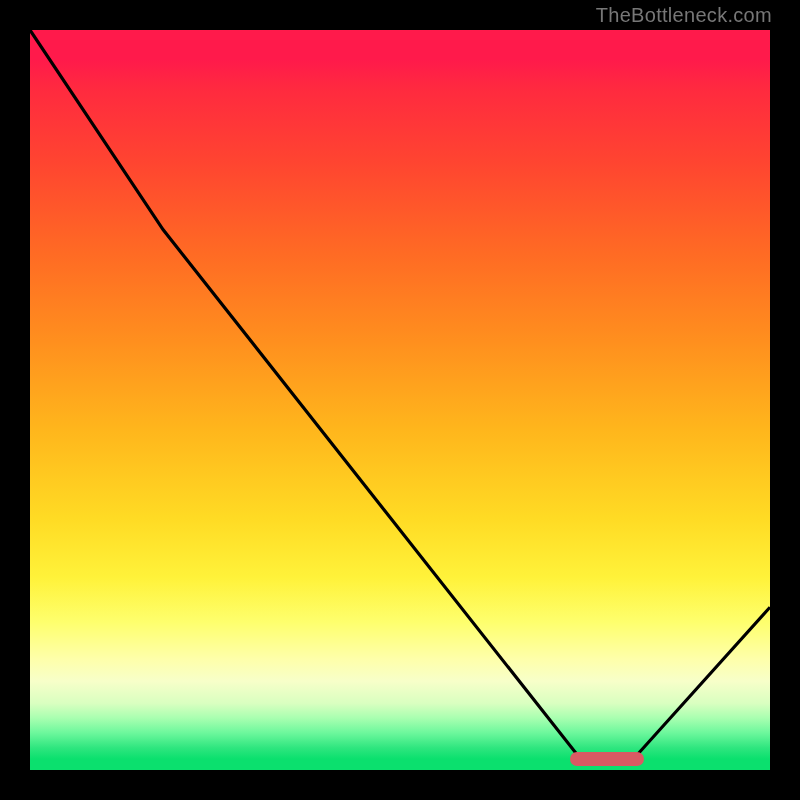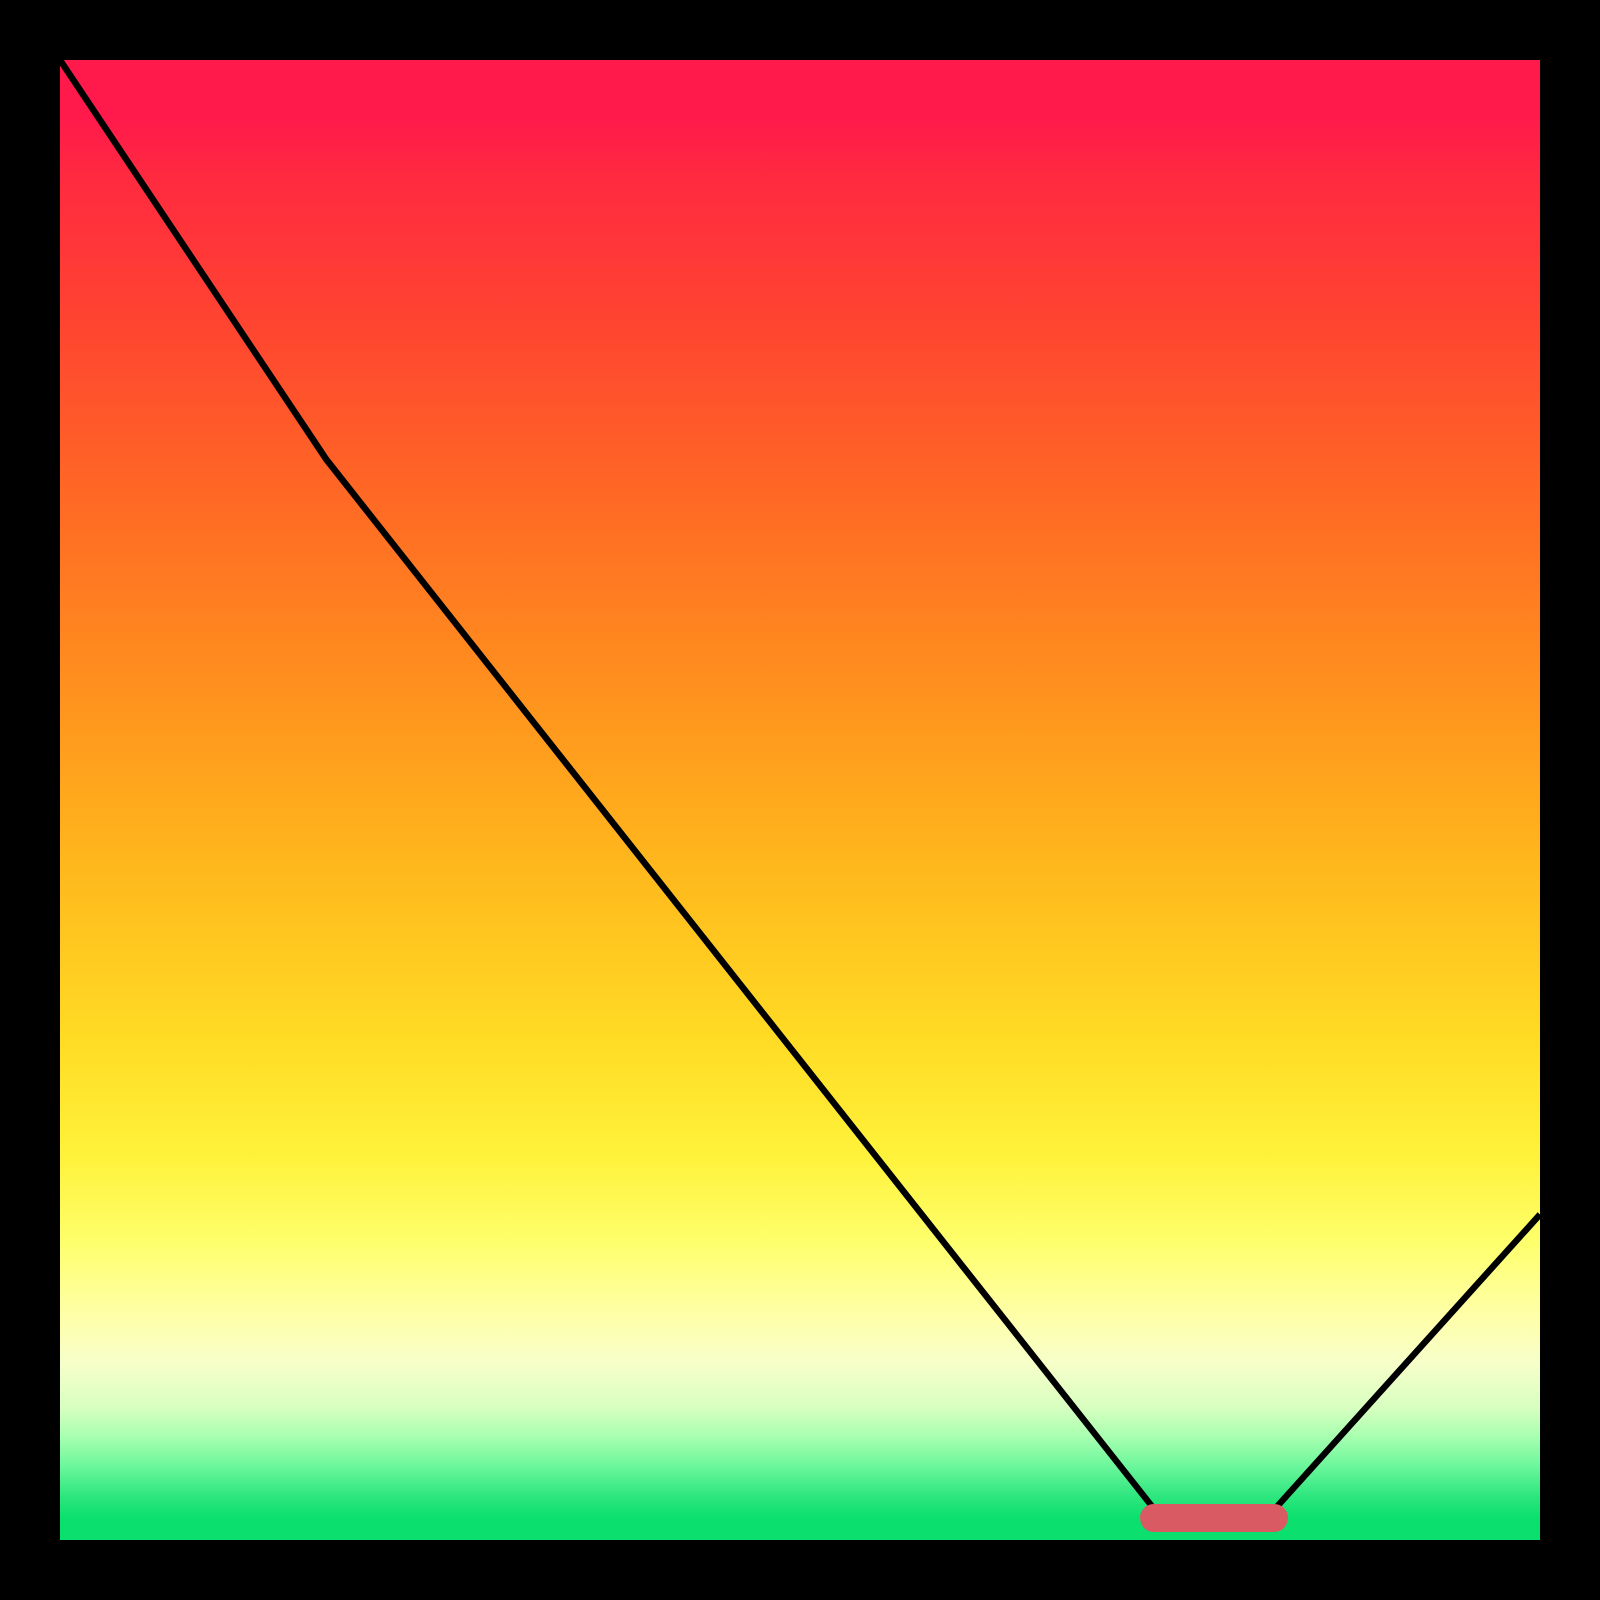--- a/index.html
+++ b/index.html
@@ -63,20 +63,21 @@
     height: 14px;
     border-radius: 8px;
     background: #d95a63;
   }
 </style>
 </head>
 <body>
 
 <div class="frame">
 
+  <div class="watermark">TheBottleneck.com</div>
 
   <div class="plot">
 
     <svg class="curve" viewBox="0 0 740 740" preserveAspectRatio="none">
       <path fill="none" stroke="#000" stroke-width="3.2" d="M 0 0 L 133.2 199.80000000000007 L 547.6 725.2 L 606.8 725.2 L 740 577.2"></path>
     </svg>
 
     <div class="marker" style="left: 540.2px; width: 74px; top: 721.9px;"></div>
 
   </div>

